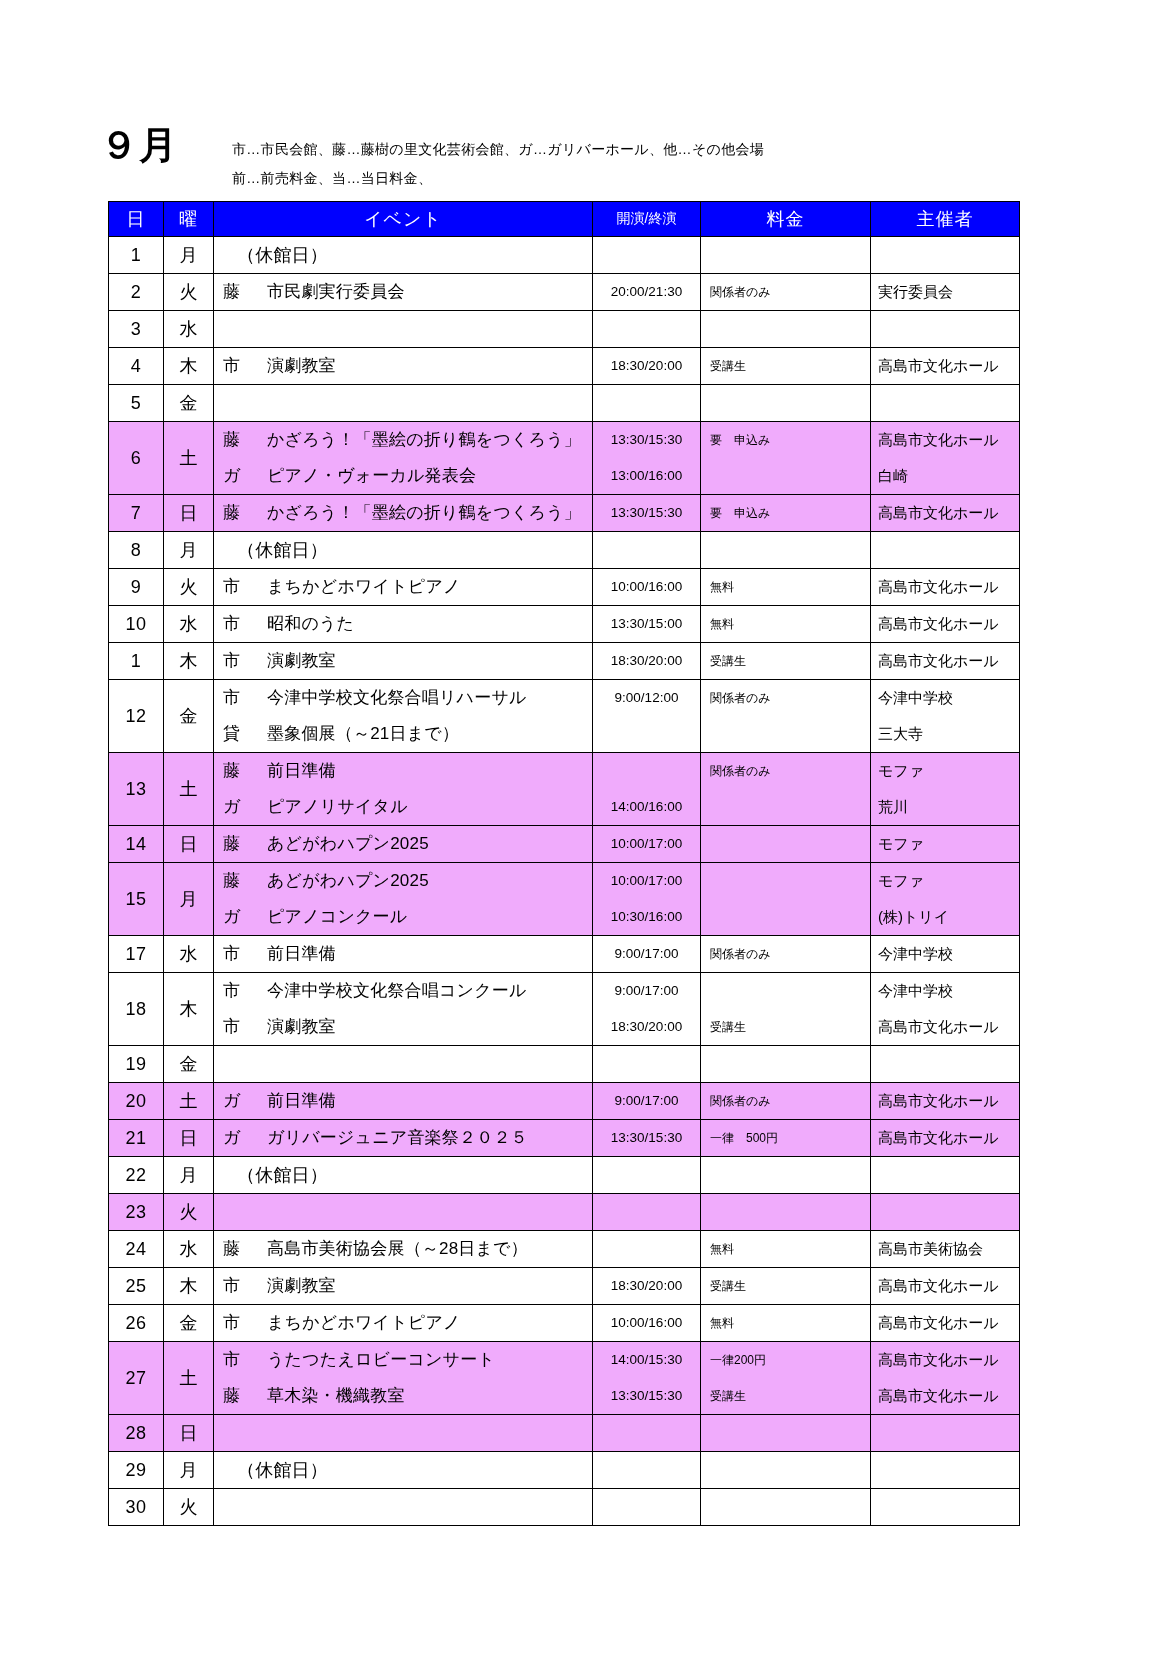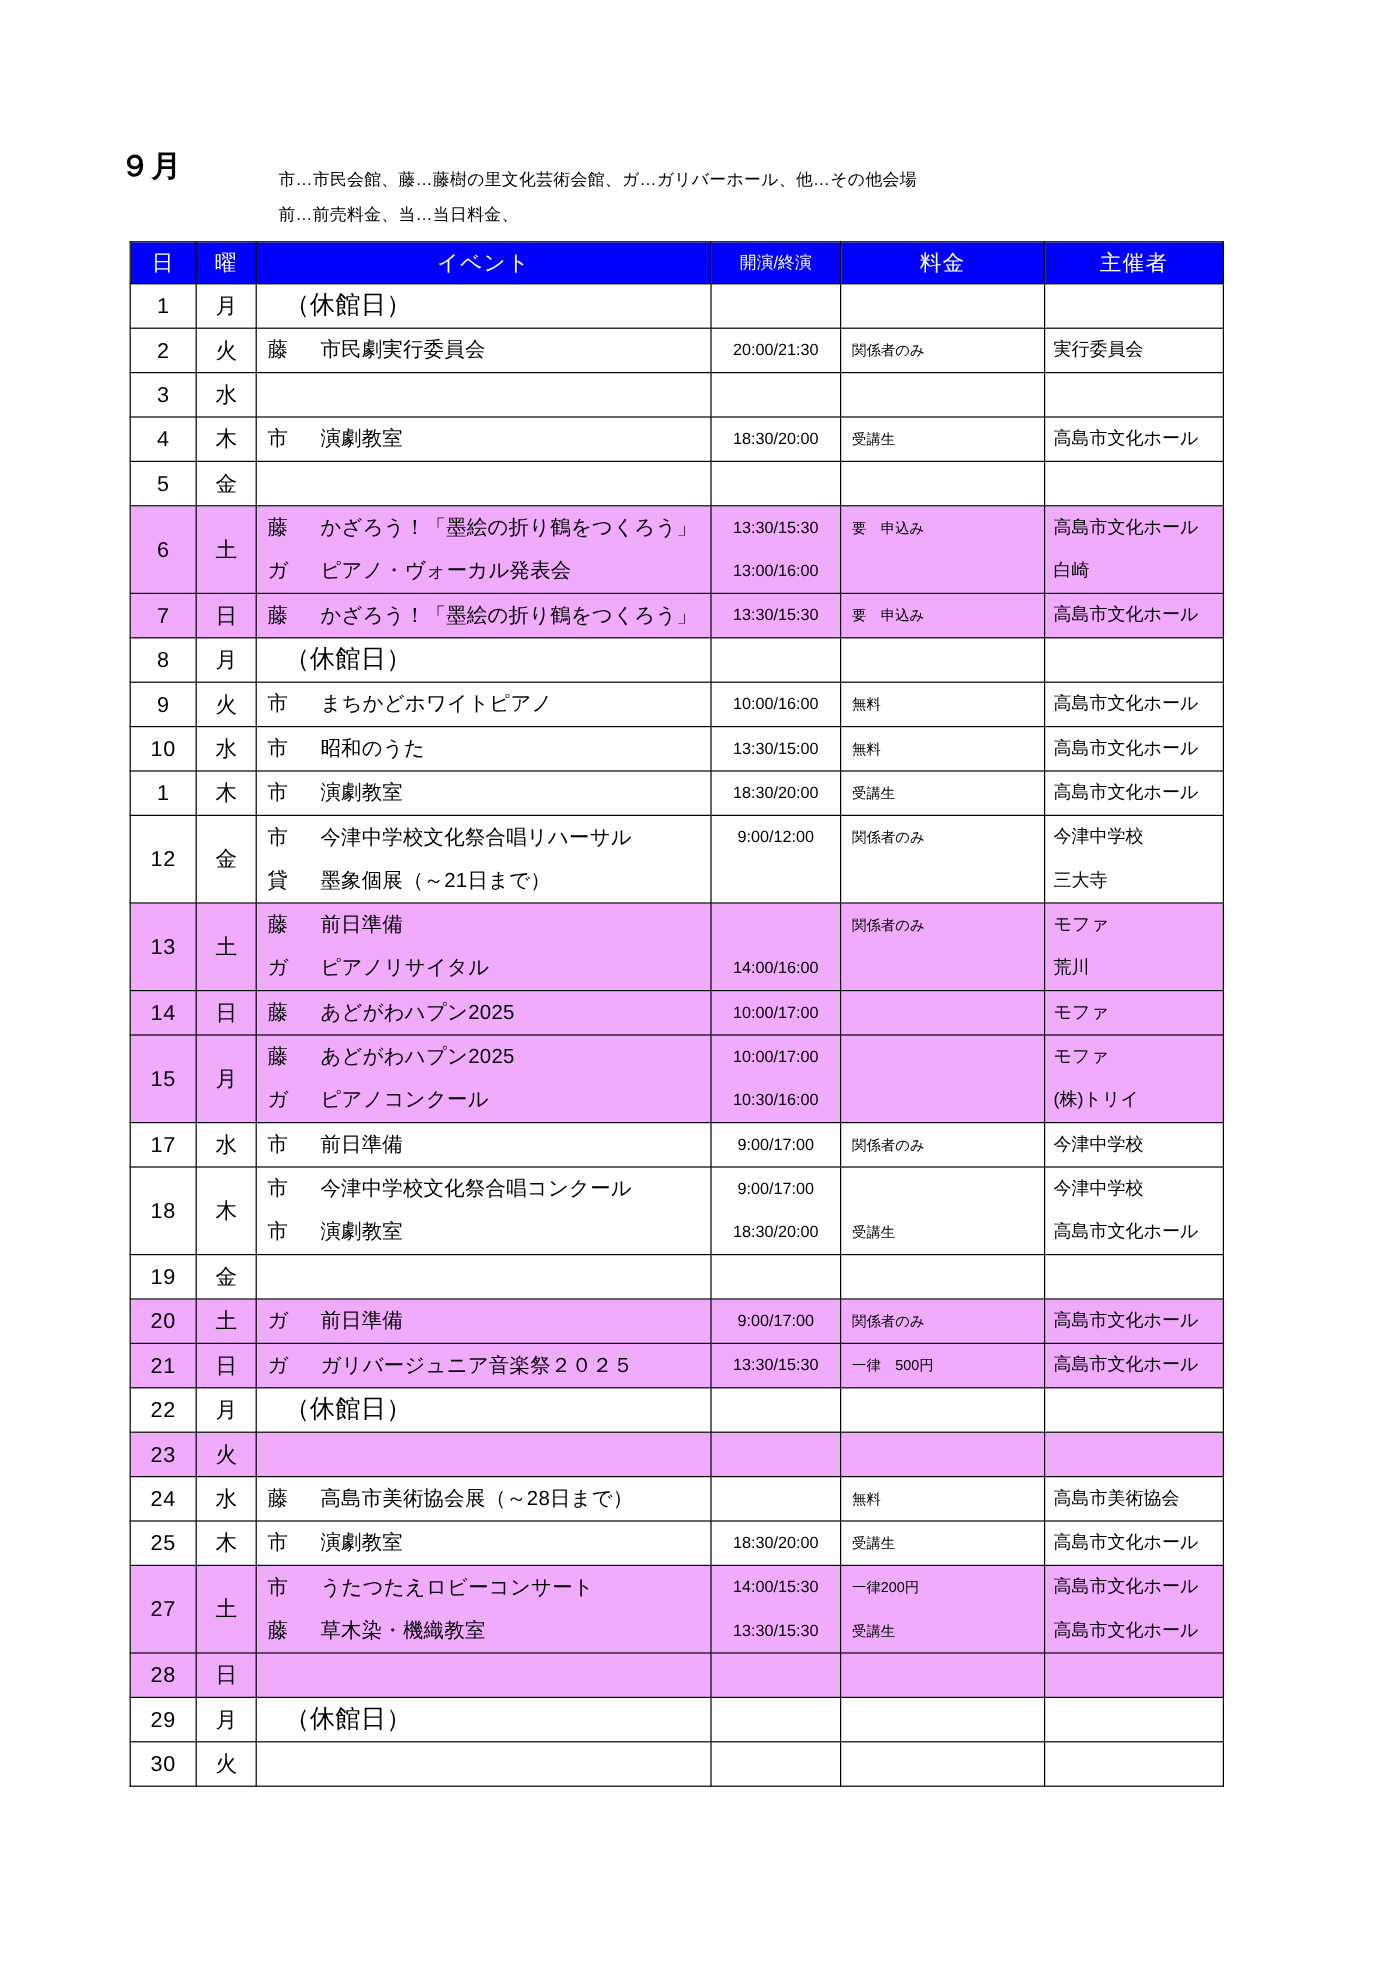--- a/index.html
+++ b/index.html
@@ -27,21 +27,21 @@
   
   .header-area {
     position: absolute;
     left: 100px;
     top: 126px;
     width: 930px;
     display: flex;
     align-items: flex-start;
   }
   .month-title {
-    font-size: 25px;
+    font-size: 38px;
     font-weight: bold;
     line-height: 1.05;
     letter-spacing: 1px;
     width: 132px;
     flex: 0 0 132px;
     white-space: nowrap;
   }
   .legend-block {
     padding-top: 9px;
     flex: 1 1 auto;
@@ -126,21 +126,21 @@
     padding-left: 9px;
     letter-spacing: 0.2px;
   }
   td.event .venue {
     display: inline-block;
     width: 44px;
     font-size: 17px;
   }
   td.event .closed {
     padding-left: 14px;
-    font-size: 21px;
+    font-size: 18px;
   }
 
   td.time .ln {
     font-size: 13.5px;
     letter-spacing: 0px;
   }
   td.fee .ln {
     font-size: 12px;
     padding-left: 9px;
   }
@@ -778,20 +778,44 @@
               <div class="lines">
                 <span class="ln">受講生</span>
               </div>
             </td>
             <td class="org">
               <div class="lines">
                 <span class="ln">高島市文化ホール</span>
               </div>
             </td>
           </tr>
+          <tr class="r1 white">
+            <td class="day">26</td>
+            <td class="dow">金</td>
+            <td class="event">
+              <div class="lines">
+                <span class="ln"><span class="venue">市</span><span>まちかどホワイトピアノ</span></span>
+              </div>
+            </td>
+            <td class="time">
+              <div class="lines">
+                <span class="ln">10:00/16:00</span>
+              </div>
+            </td>
+            <td class="fee">
+              <div class="lines">
+                <span class="ln">無料</span>
+              </div>
+            </td>
+            <td class="org">
+              <div class="lines">
+                <span class="ln">高島市文化ホール</span>
+              </div>
+            </td>
+          </tr>
           <tr class="r2 green">
             <td class="day">27</td>
             <td class="dow">土</td>
             <td class="event">
               <div class="lines">
                 <span class="ln"><span class="venue">市</span><span>うたつたえロビーコンサート</span></span>
                 <span class="ln"><span class="venue">藤</span><span>草木染・機織教室</span></span>
               </div>
             </td>
             <td class="time">

